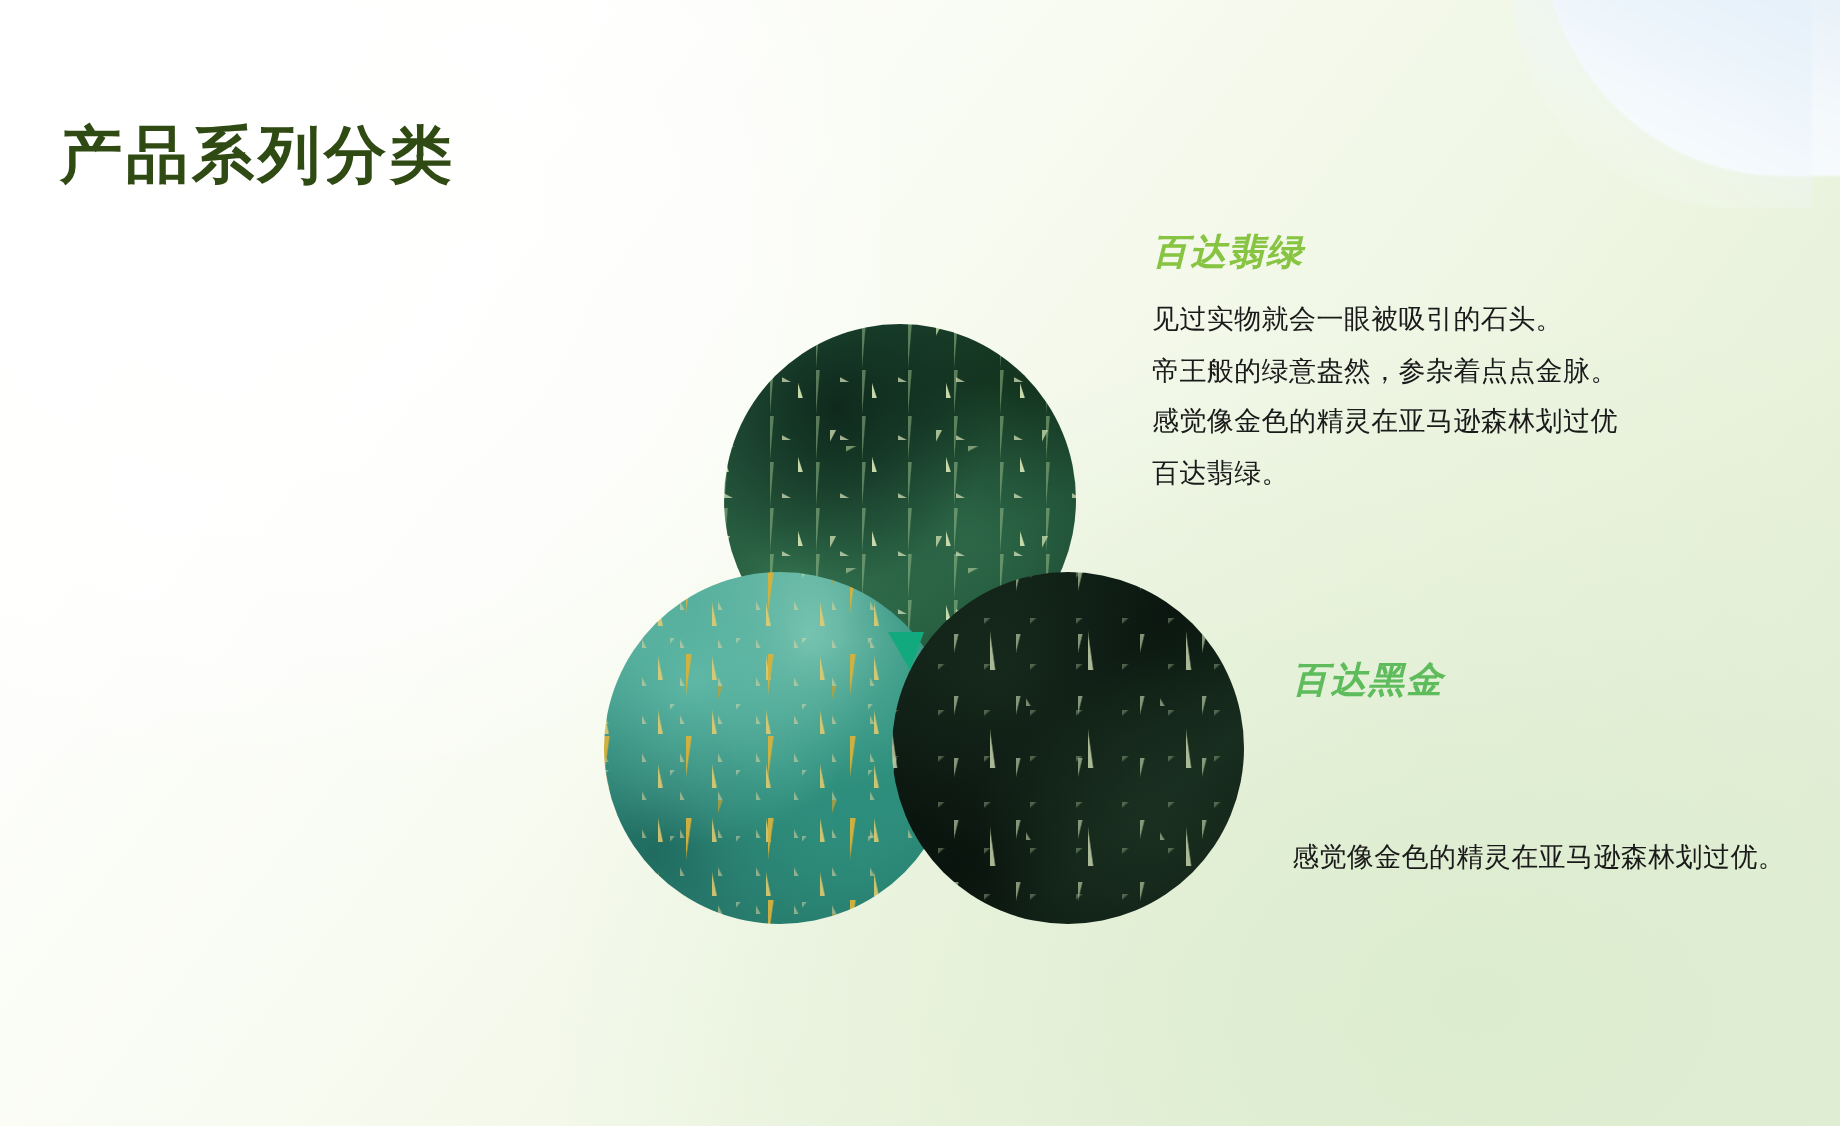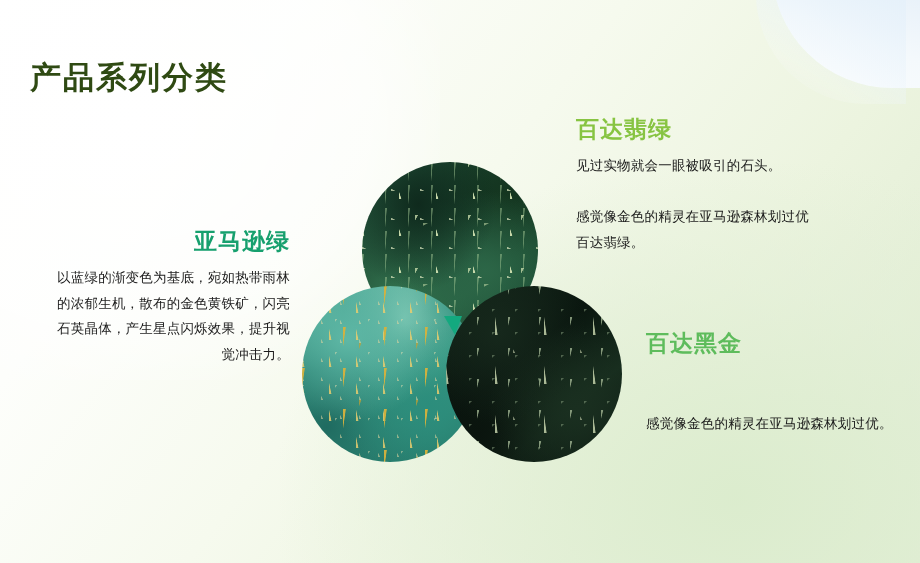--- a/index.html
+++ b/index.html
@@ -171,25 +171,26 @@
     height: 0;
     border-left: 11px solid transparent;
     border-right: 7px solid transparent;
     border-top: 19px solid #13a97f;
   }
 
   
   .block { position: absolute; }
 
   .block-heading {
-    font-size: 23px;
+    font-size: 18px;
     font-weight: 700;
     letter-spacing: 1px;
     line-height: 1.2;
     margin: 0 0 9px 0;
+    font-style: italic;
   }
   .block-body {
     font-size: 13.5px;
     font-weight: 400;
     line-height: 1.92;
     color: #1a1a1a;
     letter-spacing: 0.2px;
     margin: 0;
   }
 
@@ -211,56 +212,47 @@
   }
   .block-emerald .block-heading { color: #87c442; }
 
   
   .block-blackgold {
     left: 646px;
     top: 330px;
     width: 268px;
     text-align: left;
   }
-  .block-blackgold .block-heading { color: #5ebc5c; margin-bottom: 27px; }
+  .block-blackgold .block-heading { color: #5ebc5c; margin-bottom: 38px; }
   .block-blackgold .block-body { line-height: 1.95; }
 </style>
 </head>
 <body>
 
 <div class="slide">
 
   <div class="bg-tint-left"></div>
   <div class="bg-tint"></div>
   <div class="corner-shape"></div>
 
   <h1 class="page-title">产品系列分类</h1>
 
   <div class="circles">
     <div class="circle circle-top"></div>
     <div class="circle circle-left"></div>
     <div class="circle circle-right"></div>
     <div class="junction-marker"></div>
   </div>
 
-  <div class="block block-amazon">
-    <div class="block-heading">亚马逊绿</div>
-    <p class="block-body">
-      <span>以蓝绿的渐变色为基底，宛如热带雨林</span><br>
-      <span>的浓郁生机，散布的金色黄铁矿，闪亮</span><br>
-      <span>石英晶体，产生星点闪烁效果，提升视</span><br>
-      <span>觉冲击力。</span>
-    </p>
-  </div>
 
   <div class="block block-emerald">
     <div class="block-heading">百达翡绿</div>
     <p class="block-body">
       <span>见过实物就会一眼被吸引的石头。</span><br>
-      <br>
+      <span>帝王般的绿意盎然，参杂着点点金脉。</span><br>
       <span>感觉像金色的精灵在亚马逊森林划过优</span><br>
       <span>百达翡绿。</span>
     </p>
   </div>
 
   <div class="block block-blackgold">
     <div class="block-heading">百达黑金</div>
     <p class="block-body">
       <br>
       <span>感觉像金色的精灵在亚马逊森林划过优。</span>

